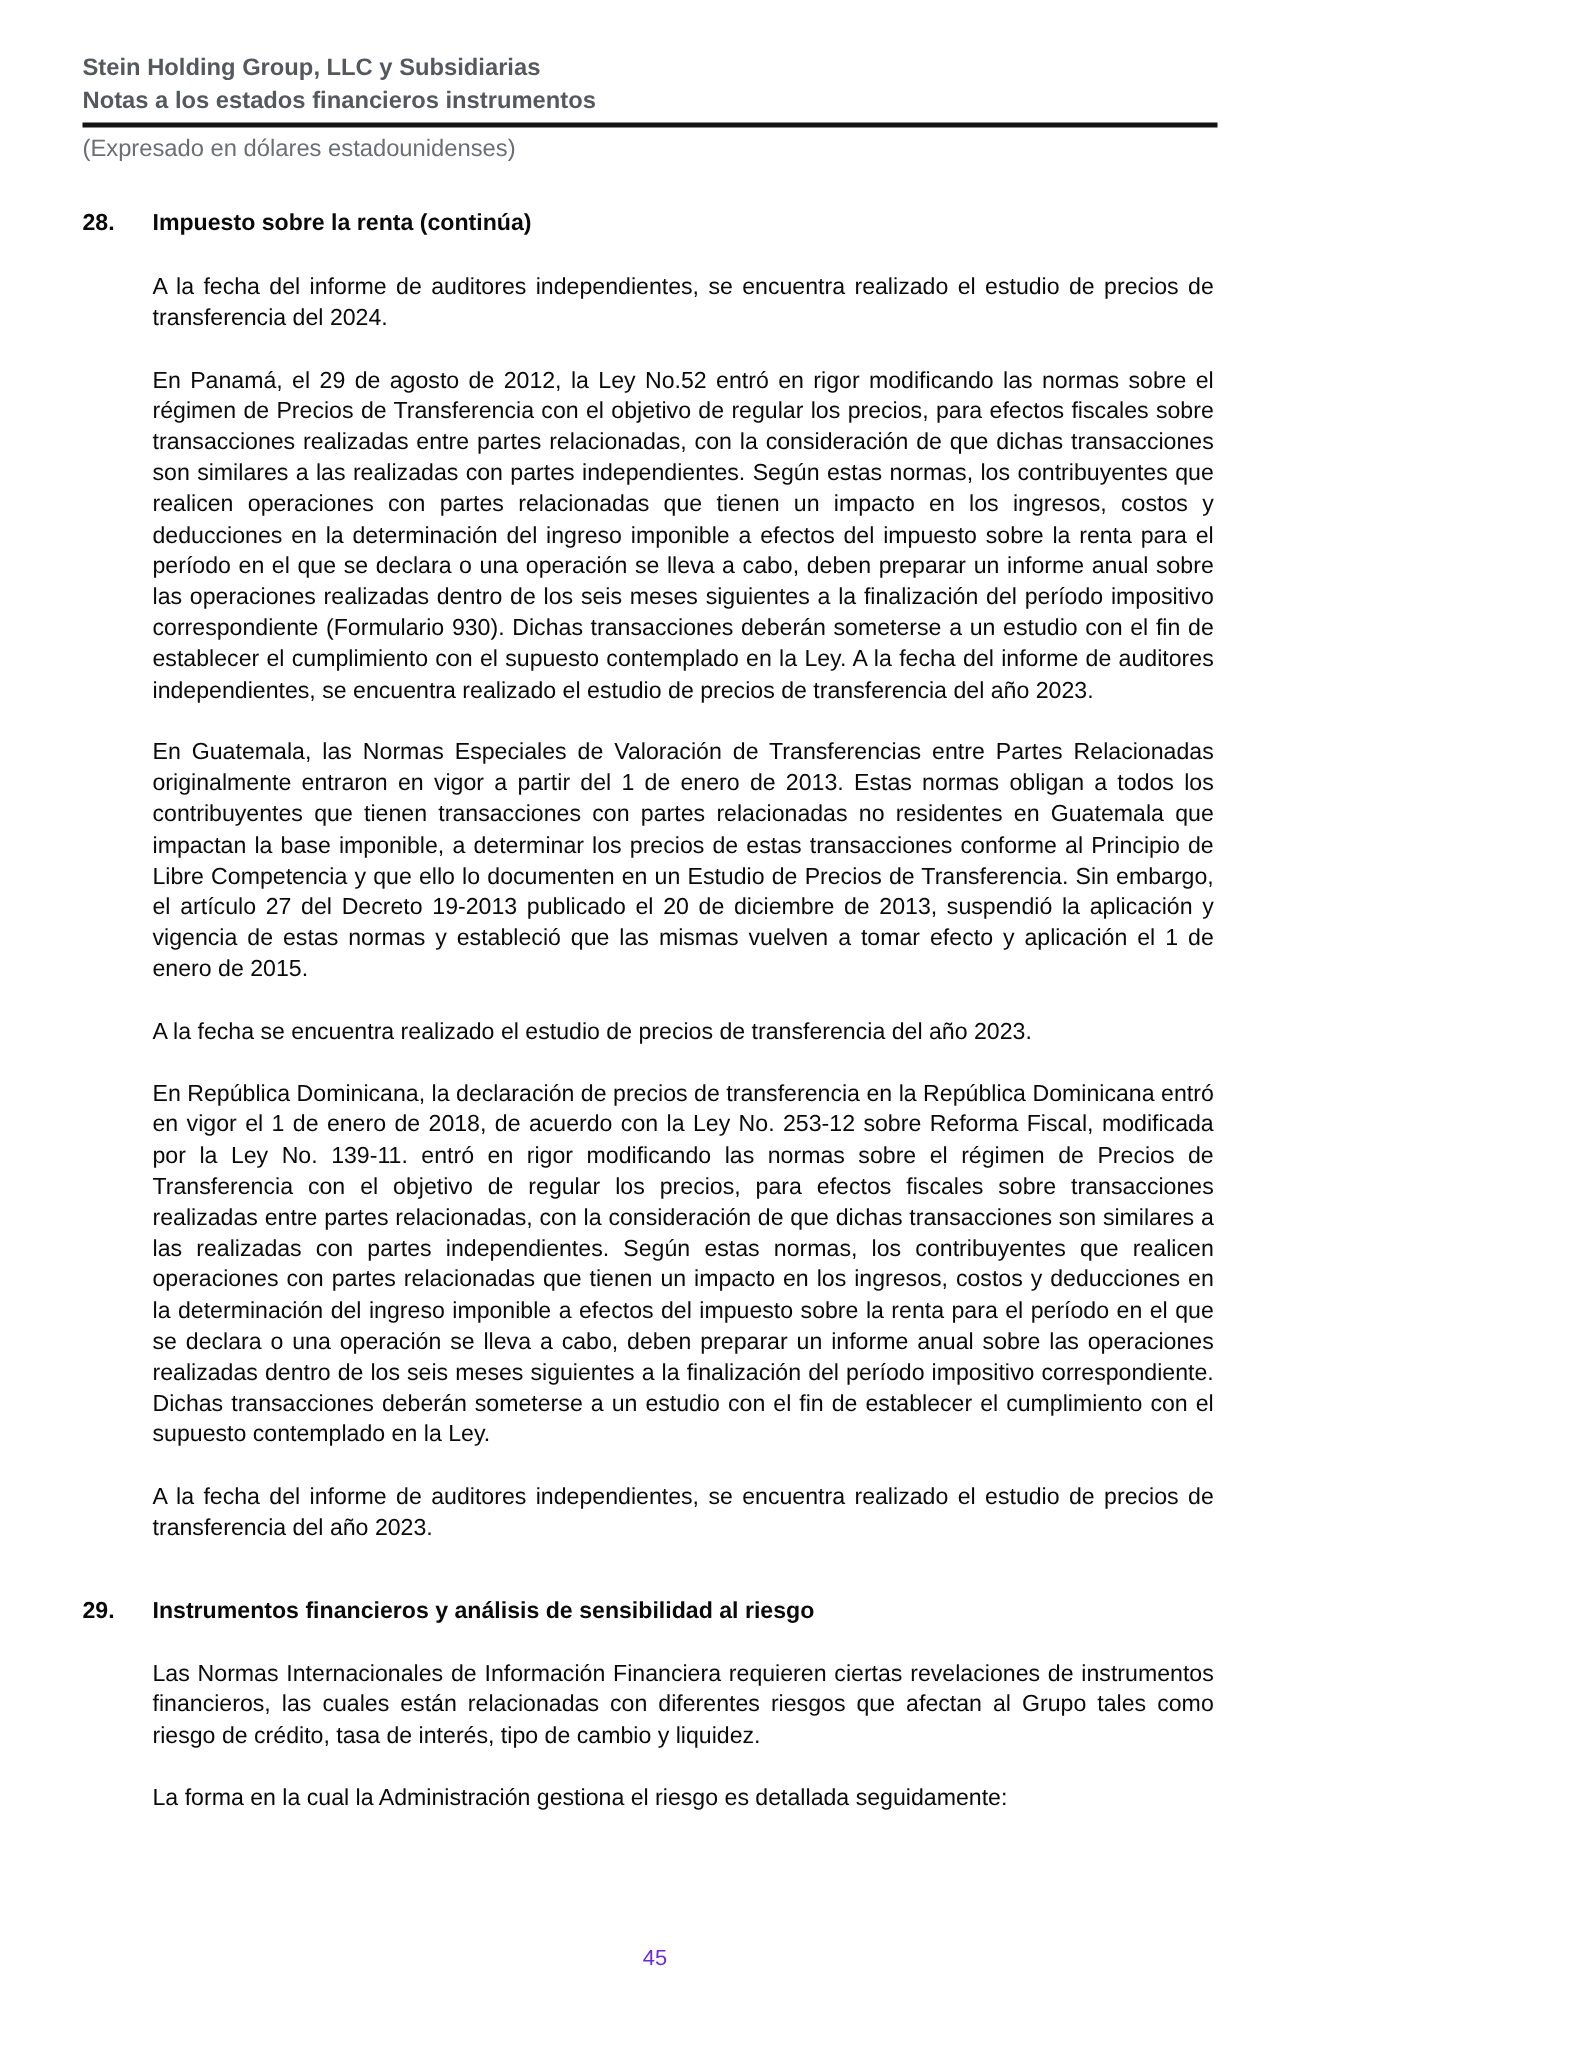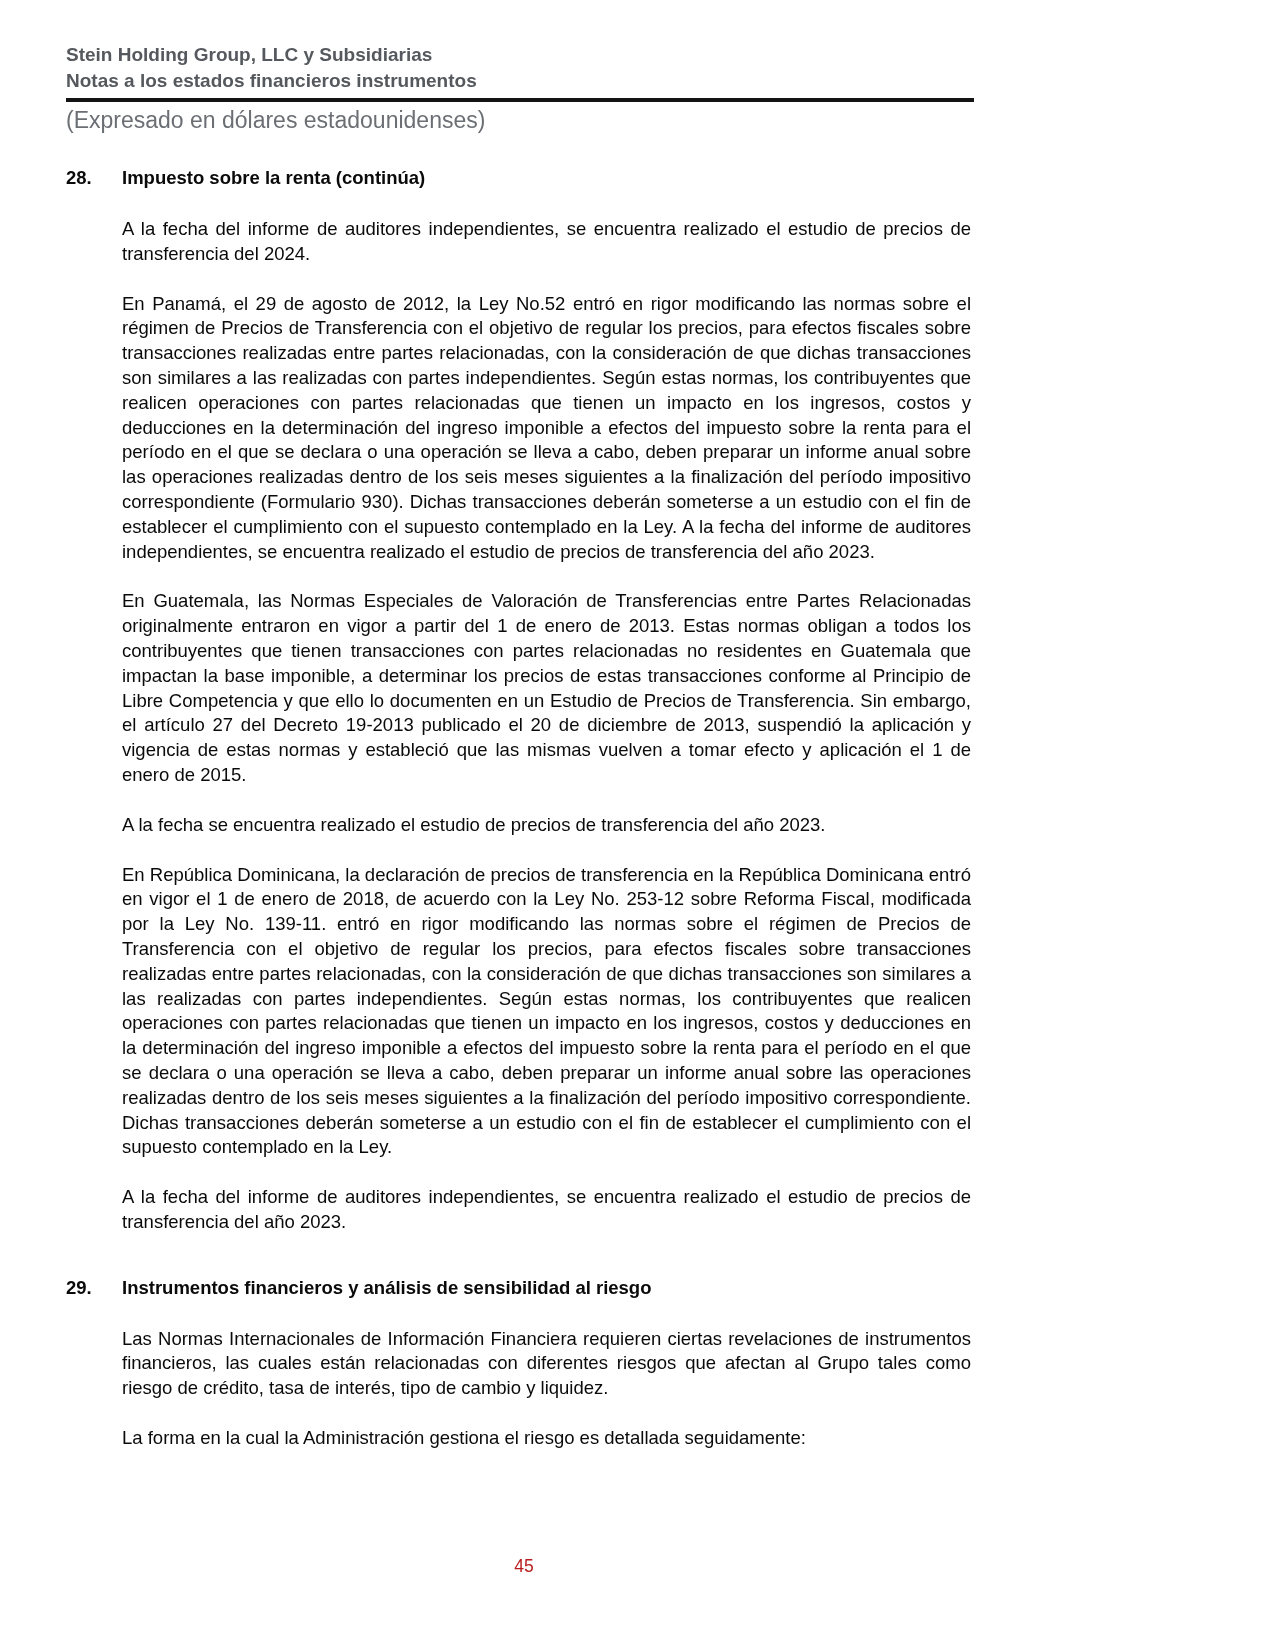--- a/index.html
+++ b/index.html
@@ -26,21 +26,21 @@
     color: #55595e;
   }
   .rule {
     margin-top: 5px;
     border: none;
     border-top: 4px solid #141414;
     height: 0;
   }
   .currency-note {
     margin-top: 5px;
-    font-size: 23px;
+    font-size: 19px;
     line-height: 26px;
     color: #6b6f74;
   }
   
   .section-heading {
     display: flex;
     align-items: baseline;
     font-size: 18.5px;
     line-height: 26px;
     font-weight: bold;
@@ -65,21 +65,21 @@
   
   .page-footer {
     position: absolute;
     left: 0;
     right: 0;
     top: 1556px;
     text-align: center;
   }
   .page-number {
     font-size: 17.5px;
-    color: #b91c1c;
+    color: #6d28d9;
   }
 </style>
 </head>
 <body>
 
 <div class="page">
 
   <header>
     <div class="hline">Stein Holding Group, LLC y Subsidiarias</div>
     <div class="hline">Notas a los estados financieros instrumentos</div>

